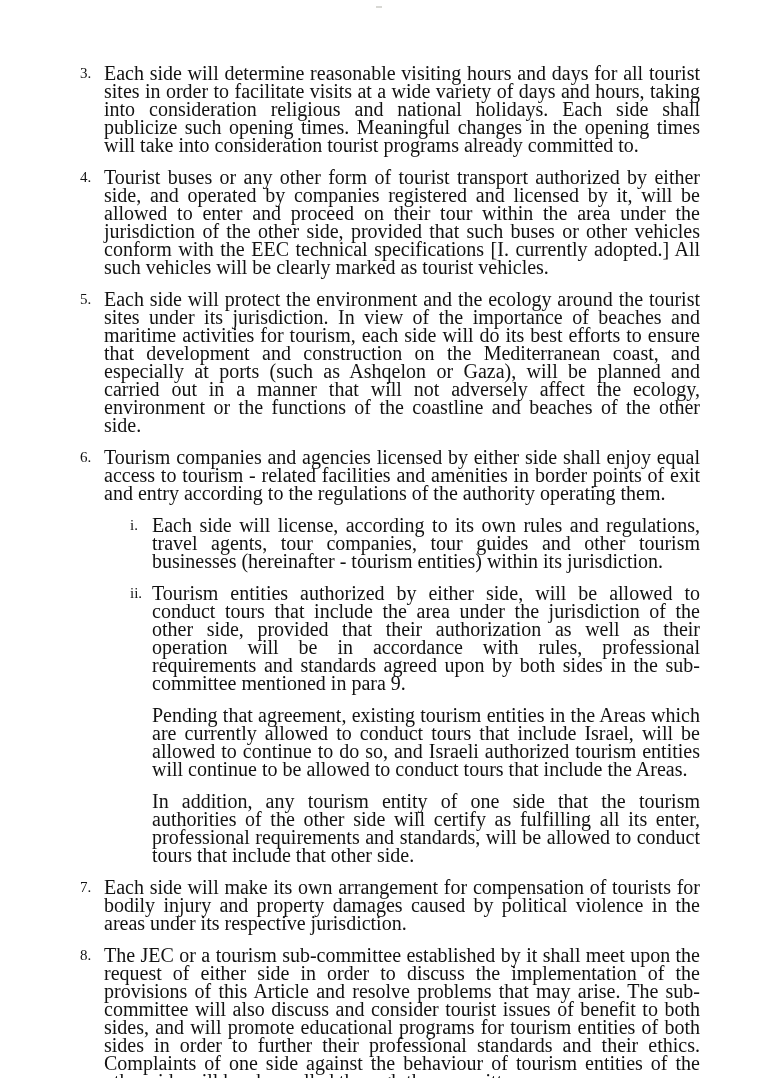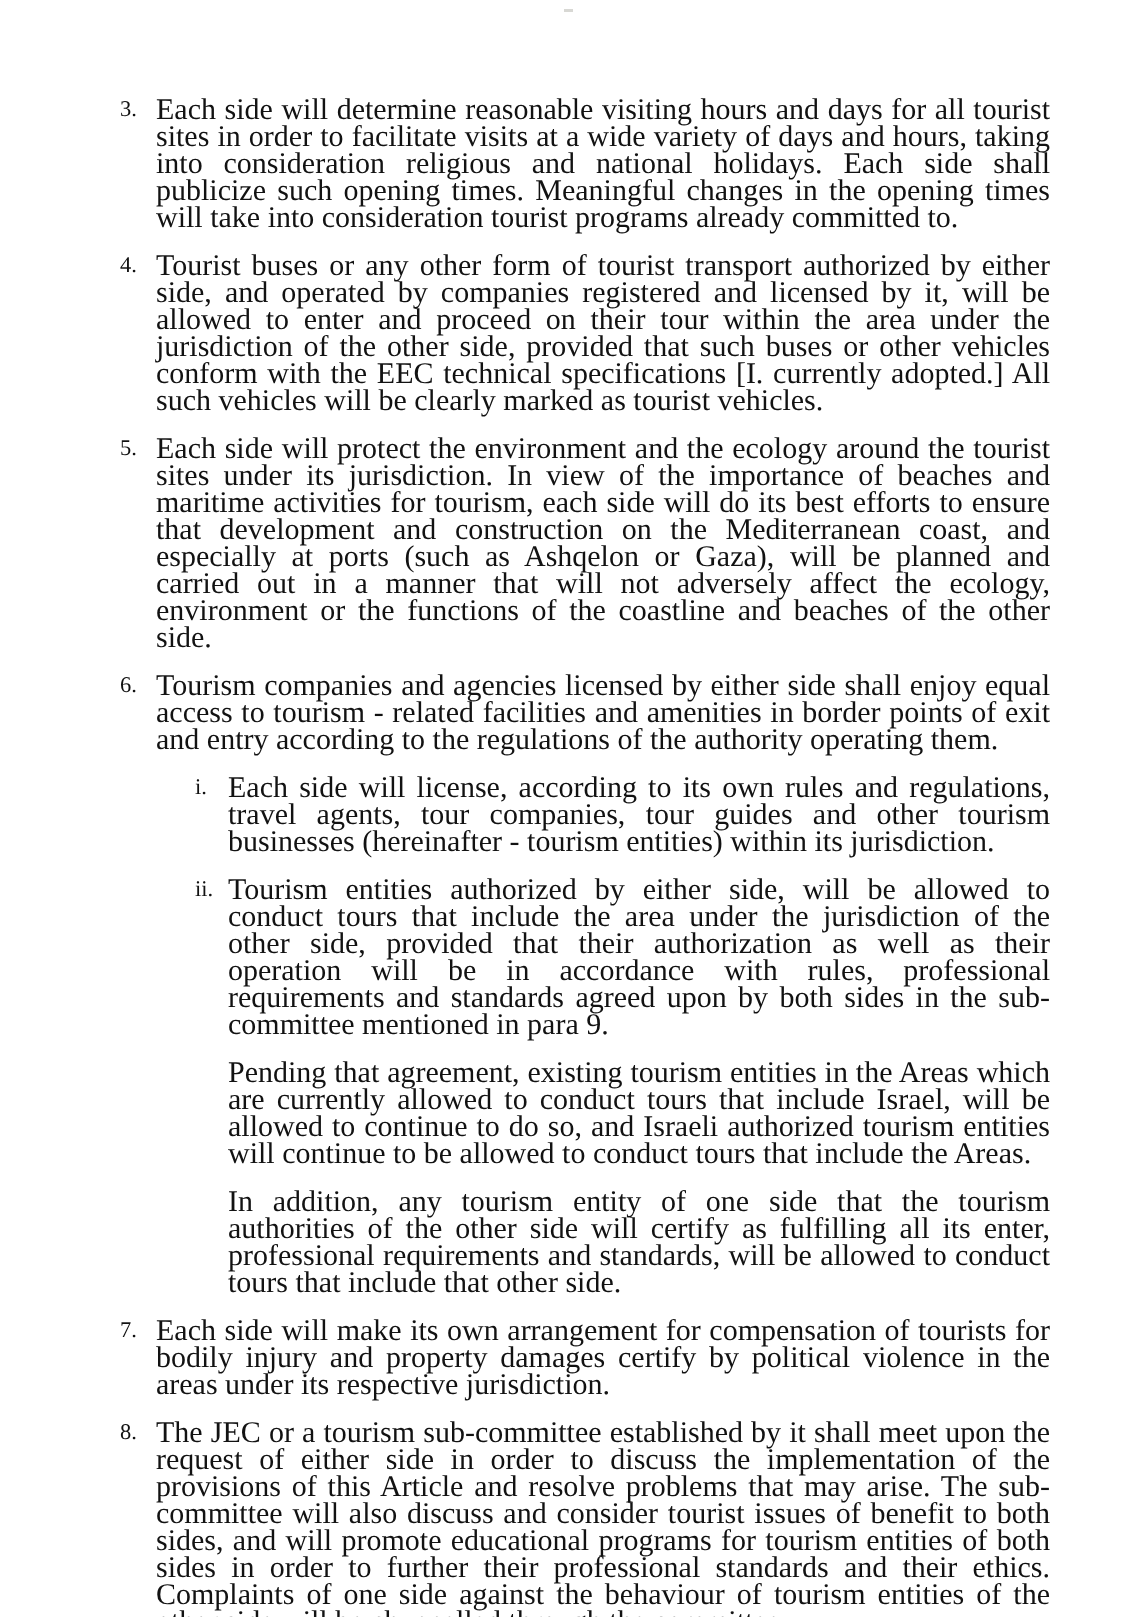--- a/index.html
+++ b/index.html
@@ -107,21 +107,21 @@
 
     <div class="list-item">
       <span class="num"></span>
       <p class="txt">In addition, any tourism entity of one side that the tourism authorities of the other side will certify as fulfilling all its enter, professional requirements and standards, will be allowed to conduct tours that include that other side.</p>
     </div>
 
   </div>
 
   <div class="list-item">
     <span class="num">7.</span>
-    <p class="txt">Each side will make its own arrangement for compensation of tourists for bodily injury and property damages certify by political violence in the areas under its respective jurisdiction.</p>
+    <p class="txt">Each side will make its own arrangement for compensation of tourists for bodily injury and property damages caused by political violence in the areas under its respective jurisdiction.</p>
   </div>
 
   <div class="list-item">
     <span class="num">8.</span>
     <p class="txt">The JEC or a tourism sub-committee established by it shall meet upon the request of either side in order to discuss the implementation of the provisions of this Article and resolve problems that may arise. The sub-committee will also discuss and consider tourist issues of benefit to both sides, and will promote educational programs for tourism entities of both sides in order to further their professional standards and their ethics. Complaints of one side against the behaviour of tourism entities of the other side will be channelled through the committee.</p>
   </div>
 
 
 </div>
 

